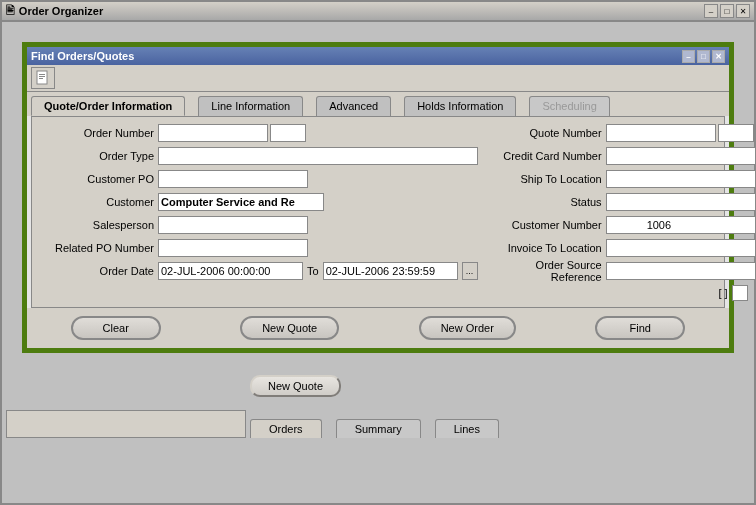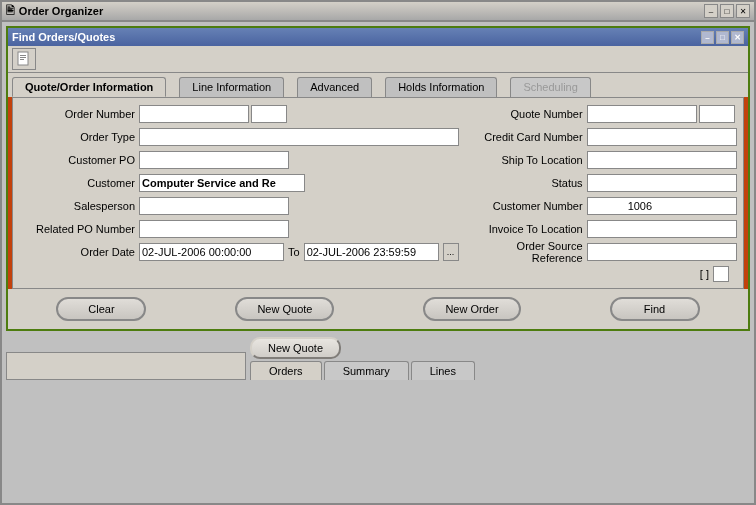--- a/index.html
+++ b/index.html
@@ -48,23 +48,23 @@
 
     
     .main-window {
       border: 2px solid #888;
       background: #c0c0c0;
       height: 485px;
     }
 
     
     .inner-panel {
-      border: 2px solid #4d7c0f;
-      margin: 4px;
-      background: #c2410c;
+      border: 5px solid #4d7c0f;
+      margin: 20px;
+      background: #e5e5e5;
     }
     .inner-title-bar {
       background: linear-gradient(to bottom, #6681b5, #4a63a0);
       color: white;
       display: flex;
       align-items: center;
       justify-content: space-between;
       padding: 2px 4px;
       height: 18px;
       font-size: 11px;
@@ -247,21 +247,22 @@
       background: linear-gradient(to bottom, #e8e5e0, #d0cdc8);
       border-radius: 10px;
       padding: 3px 16px;
       font-size: 11px;
       cursor: pointer;
       margin-bottom: 2px;
     }
 
     .bottom-tabs-row {
       display: flex;
-      gap: 2px;
+      gap: 14px;
+      margin-top: 20px;
     }
     .btab {
       padding: 3px 18px;
       border: 1px solid #888;
       border-bottom: none;
       background: #c8c8c8;
       cursor: pointer;
       font-size: 11px;
       border-radius: 3px 3px 0 0;
     }

